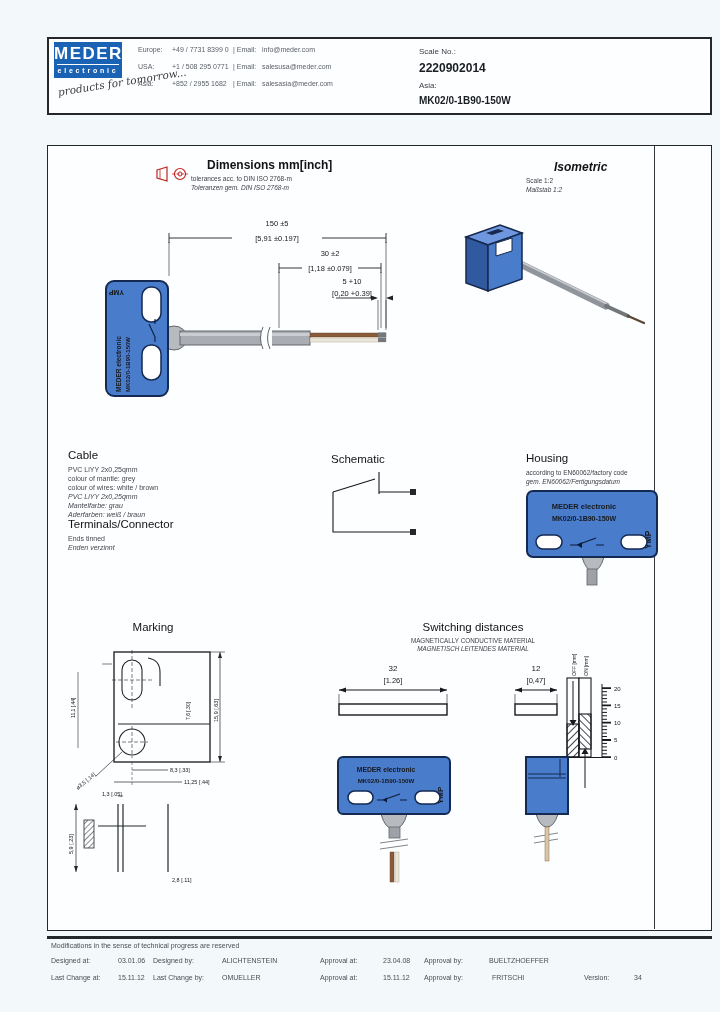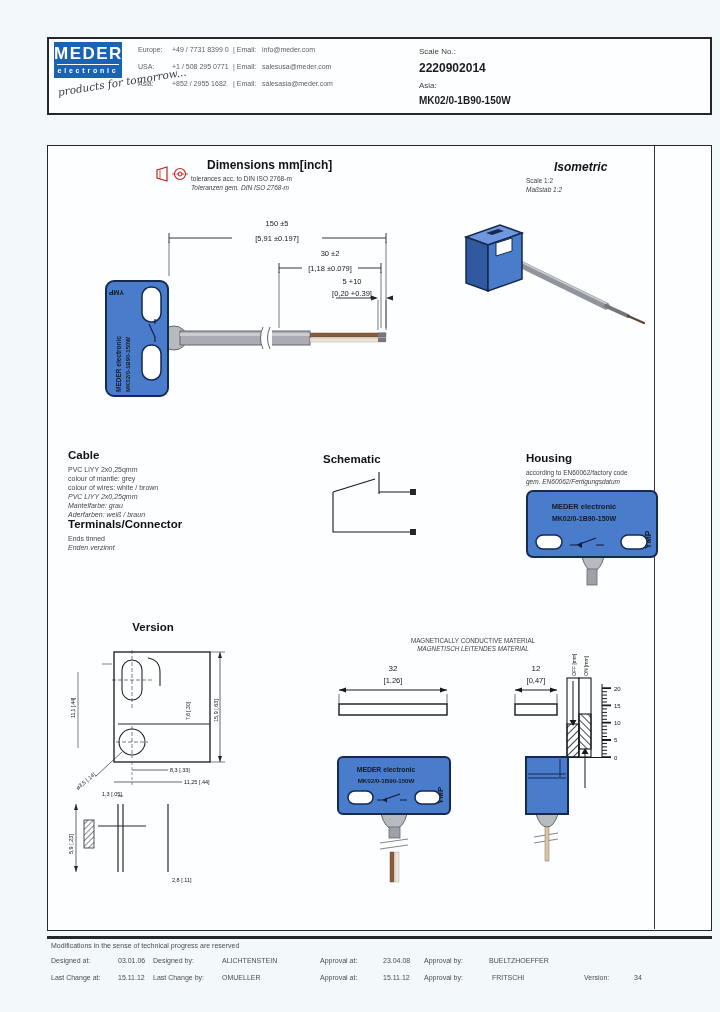--- a/index.html
+++ b/index.html
@@ -4,21 +4,21 @@
 <style>
   html,body{margin:0;padding:0;}
   body{background:#e8eef2;font-family:"Liberation Sans",sans-serif;}
   .page{position:relative;width:720px;height:1012px;background:#f3f8fa;overflow:hidden;color:#1a1d21;}
   .abs{position:absolute;}
   .box{background:#fdfeff;border:2px solid #25282b;box-sizing:border-box;}
   .b{font-weight:bold;}
   .i{font-style:italic;}
   .ctr{text-align:center;}
   .h1{font-size:12px;font-weight:bold;color:#101214;}
-  .h2{font-size:11.5px;font-weight:bold;color:#101214;}
+  .h2{font-size:11.5px;font-weight:normal;color:#101214;}
   .sub{font-size:6.5px;color:#3c4046;line-height:9px;}
   .body7{font-size:7px;color:#44484e;line-height:9.2px;}
   .gray{color:#5a5f66;}
   svg{display:block;font-family:"Liberation Sans",sans-serif;}
   svg text{fill:#16191d;}
   .logo{background:#1a62b4;color:#fff;text-align:center;}
   .logo .l1{font-size:17px;font-weight:bold;letter-spacing:1.5px;line-height:20px;padding-top:2px;}
   .logo .l2{font-size:7px;font-weight:bold;letter-spacing:2.8px;line-height:9px;border-top:1px solid #fff;margin:0 3px;padding-top:1px;}
   .script{font-family:"DejaVu Serif",serif;font-style:italic;font-size:10.5px;color:#3a3d40;transform:rotate(-9deg);transform-origin:left top;}
   .ft{font-size:7px;color:#4a4e54;}
@@ -152,21 +152,21 @@
     <div class="abs body7" style="left:20px;top:328px;">colour of mantle: grey</div>
     <div class="abs body7" style="left:20px;top:337px;">colour of wires: white / brown</div>
     <div class="abs body7 i" style="left:20px;top:346px;">PVC LiYY 2x0,25qmm</div>
     <div class="abs body7 i" style="left:20px;top:355px;">Mantelfarbe: grau</div>
     <div class="abs body7 i" style="left:20px;top:364px;">Aderfarben: weiß / braun</div>
 
     <div class="abs h2" style="left:20px;top:372px;">Terminals/Connector</div>
     <div class="abs body7" style="left:20px;top:388px;">Ends tinned</div>
     <div class="abs body7 i" style="left:20px;top:397px;">Enden verzinnt</div>
 
-    <div class="abs h2" style="left:275px;top:307px;">Schematic</div>
+    <div class="abs h2" style="left:283px;top:307px;">Schematic</div>
     <svg class="abs" style="left:273px;top:322px;" width="112" height="78" viewBox="0 0 112 78">
       <g stroke="#16191d" stroke-width="1.1" fill="none">
         <path d="M12 24 V64 H92"></path>
         <path d="M12 24 L54 11"></path>
         <line x1="58" y1="4" x2="58" y2="26"></line>
         <line x1="58" y1="24" x2="92" y2="24"></line>
       </g>
       <rect x="89" y="21" width="6" height="6" fill="#25282b"></rect>
       <rect x="89" y="61" width="6" height="6" fill="#25282b"></rect>
     </svg>
@@ -184,21 +184,21 @@
         <text transform="translate(127,62) rotate(-90)" font-size="8.5" font-weight="bold" fill="#0c1b38">YMP</text>
         <rect x="12" y="48" width="26" height="14" rx="7" fill="#fff" stroke="#142a52" stroke-width="1.5"></rect>
         <rect x="97" y="48" width="26" height="14" rx="7" fill="#fff" stroke="#142a52" stroke-width="1.5"></rect>
         <g transform="translate(46,52)" stroke="#0c1b38" stroke-width="1.2" fill="none">
           <path d="M0 6 h7 l19 -7 m0 7 h8"></path>
           <polygon points="7,6 12,3 12,9" fill="#0c1b38" stroke="none"></polygon>
         </g>
       </g>
     </svg>
 
-    <div class="abs h2 ctr" style="left:30px;top:475px;width:150px;">Version</div>
+    <div class="abs h2 ctr" style="left:30px;top:475px;width:150px;">Marking</div>
     <svg class="abs" style="left:14px;top:490px;" width="230" height="270" viewBox="0 0 230 270">
       <defs>
         <pattern id="hatchC" patternUnits="userSpaceOnUse" width="4" height="4" patternTransform="rotate(45)">
           <line x1="0" y1="0" x2="0" y2="4" stroke="#25282b" stroke-width="1.1"></line>
         </pattern>
       </defs>
       <g stroke="#25282b" fill="none">
         <rect x="52" y="16" width="96" height="110" stroke-width="1.4"></rect>
         <rect x="60" y="24" width="20" height="40" rx="10" stroke-width="1.1" fill="#fdfeff"></rect>
         <path d="M50 44 H92 M70 14 V74" stroke-width="0.6" stroke-dasharray="4,2"></path>
@@ -233,20 +233,21 @@
         <line x1="14" y1="168" x2="14" y2="236" stroke-width="0.7"></line>
         <line x1="56" y1="160" x2="61" y2="160" stroke-width="0.7"></line>
       </g>
       <polygon points="14,168 12,174 16,174" fill="#25282b"></polygon>
       <polygon points="14,236 12,230 16,230" fill="#25282b"></polygon>
       <text transform="translate(11,218) rotate(-90)" font-size="5.5">5,9 [.23]</text>
       <text x="40" y="160" font-size="5.5">1,3 [.05]</text>
       <text x="110" y="246" font-size="5.5">2,8 [.11]</text>
     </svg>
 
+    <div class="abs h2 ctr" style="left:295px;top:475px;width:260px;">Switching distances</div>
     <div class="abs sub ctr" style="left:295px;top:490px;width:260px;font-size:6.3px;">MAGNETICALLY CONDUCTIVE MATERIAL</div>
     <div class="abs sub i ctr" style="left:295px;top:498px;width:260px;font-size:6.3px;">MAGNETISCH LEITENDES MATERIAL</div>
 
     <svg class="abs" style="left:288px;top:508px;" width="322" height="245" viewBox="0 0 322 245">
       <defs>
         <pattern id="hatchA" patternUnits="userSpaceOnUse" width="5" height="5" patternTransform="rotate(45)">
           <line x1="0" y1="0" x2="0" y2="5" stroke="#16191d" stroke-width="1.6"></line>
         </pattern>
         <pattern id="hatchB" patternUnits="userSpaceOnUse" width="5" height="5" patternTransform="rotate(-45)">
           <line x1="0" y1="0" x2="0" y2="5" stroke="#16191d" stroke-width="1.6"></line>

